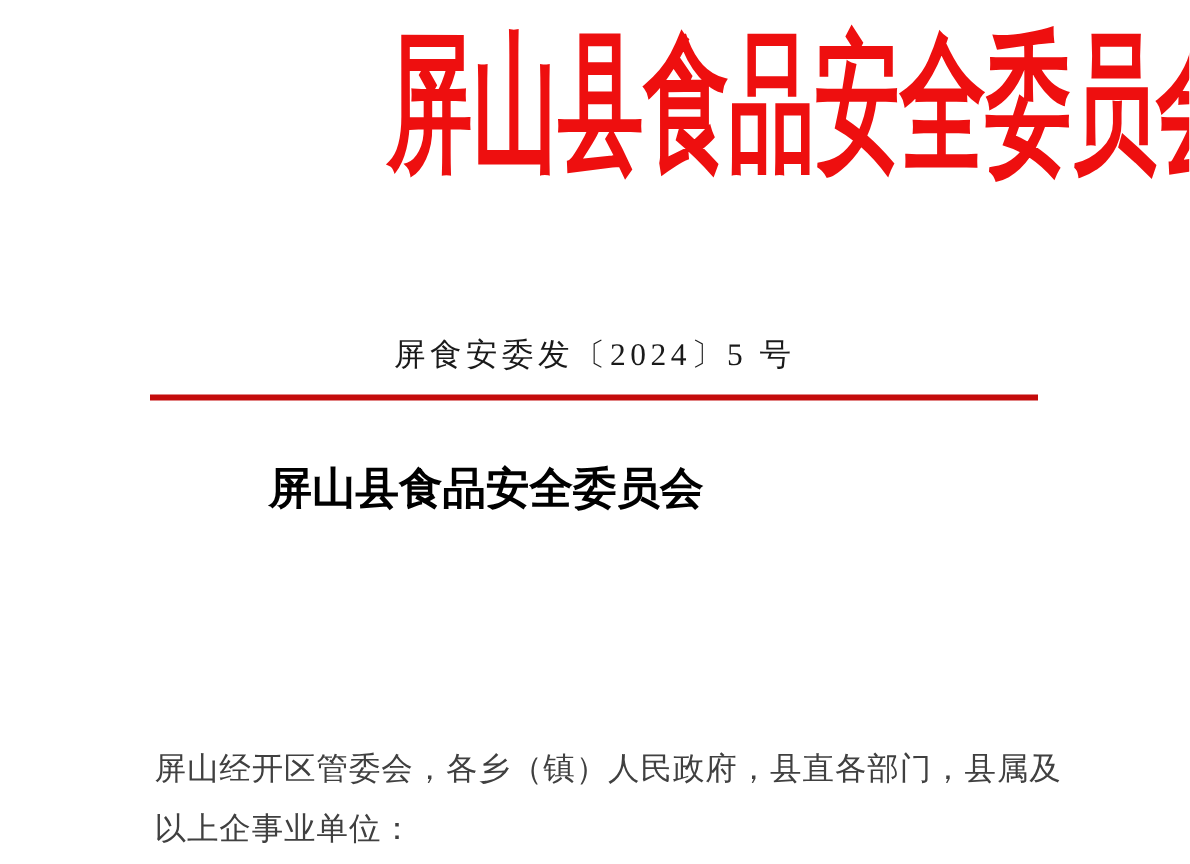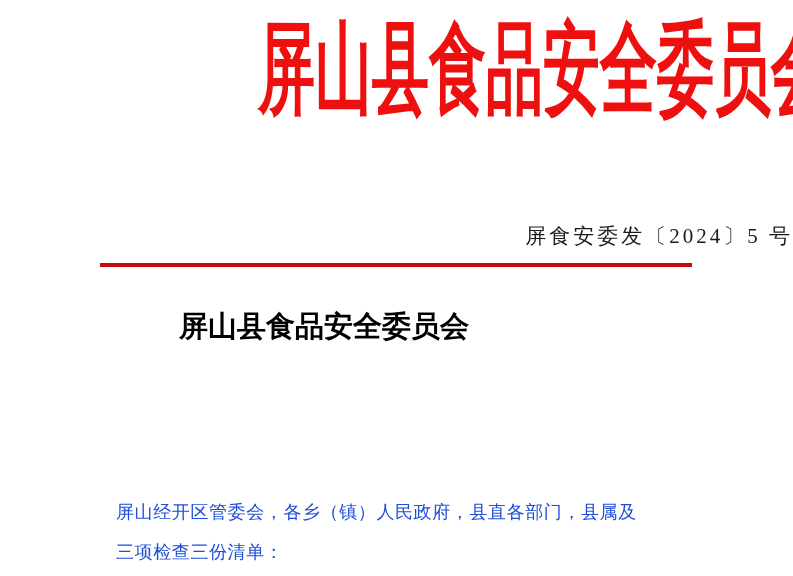--- a/index.html
+++ b/index.html
@@ -30,21 +30,21 @@
     transform: scaleX(0.57);
     transform-origin: 50% 50%;
   }
 
   
   .doc-number {
     position: absolute;
     top: 222px;
     left: 0;
     width: 793px;
-    text-align: right;
+    text-align: center;
     font-size: 21px;
     letter-spacing: 3px;
     color: #1a1a1a;
   }
 
   
   .red-rule {
     position: absolute;
     top: 263px;
     left: 100px;
@@ -66,25 +66,24 @@
     color: #000000;
   }
   .subject-line { white-space: nowrap; }
 
   
   .body-text {
     position: absolute;
     top: 492px;
     left: 103px;
     width: 640px;
-    font-size: 18px;
+    font-size: 21px;
     line-height: 40px;
     letter-spacing: 0.6px;
-    color: #1d4ed8;
-    margin-left: 13px;
+    color: #404040;
   }
   .body-line { white-space: nowrap; }
 </style>
 </head>
 <body>
 
 <div class="page">
 
   <div class="masthead">
     <div class="masthead-title">屏山县食品安全委员会文件</div>
@@ -93,16 +92,16 @@
   <div class="doc-number">屏食安委发〔2024〕5 号</div>
 
   <div class="red-rule"></div>
 
   <div class="subject">
     <div class="subject-line">屏山县食品安全委员会</div>
   </div>
 
   <div class="body-text">
     <div class="body-line">屏山经开区管委会，各乡（镇）人民政府，县直各部门，县属及</div>
-    <div class="body-line">三项检查三份清单：</div>
+    <div class="body-line">以上企事业单位：</div>
   </div>
 
 </div>
 
 </body></html>

